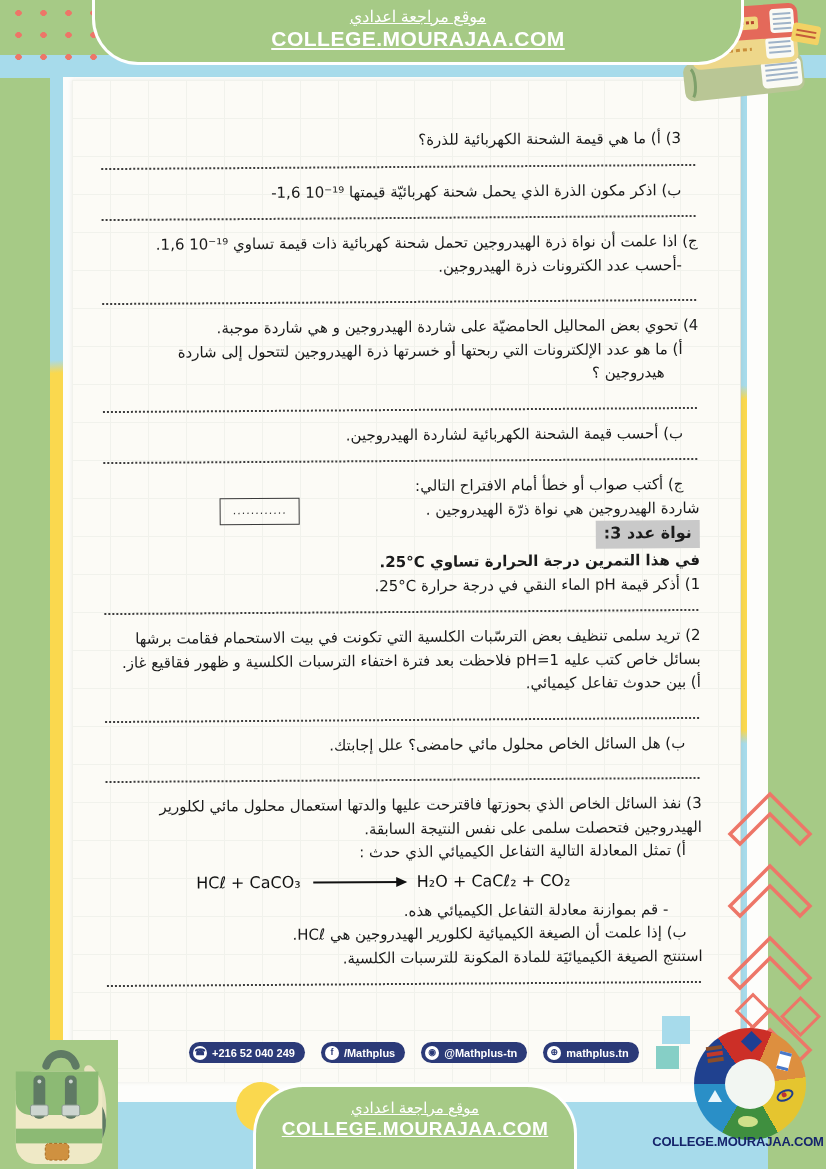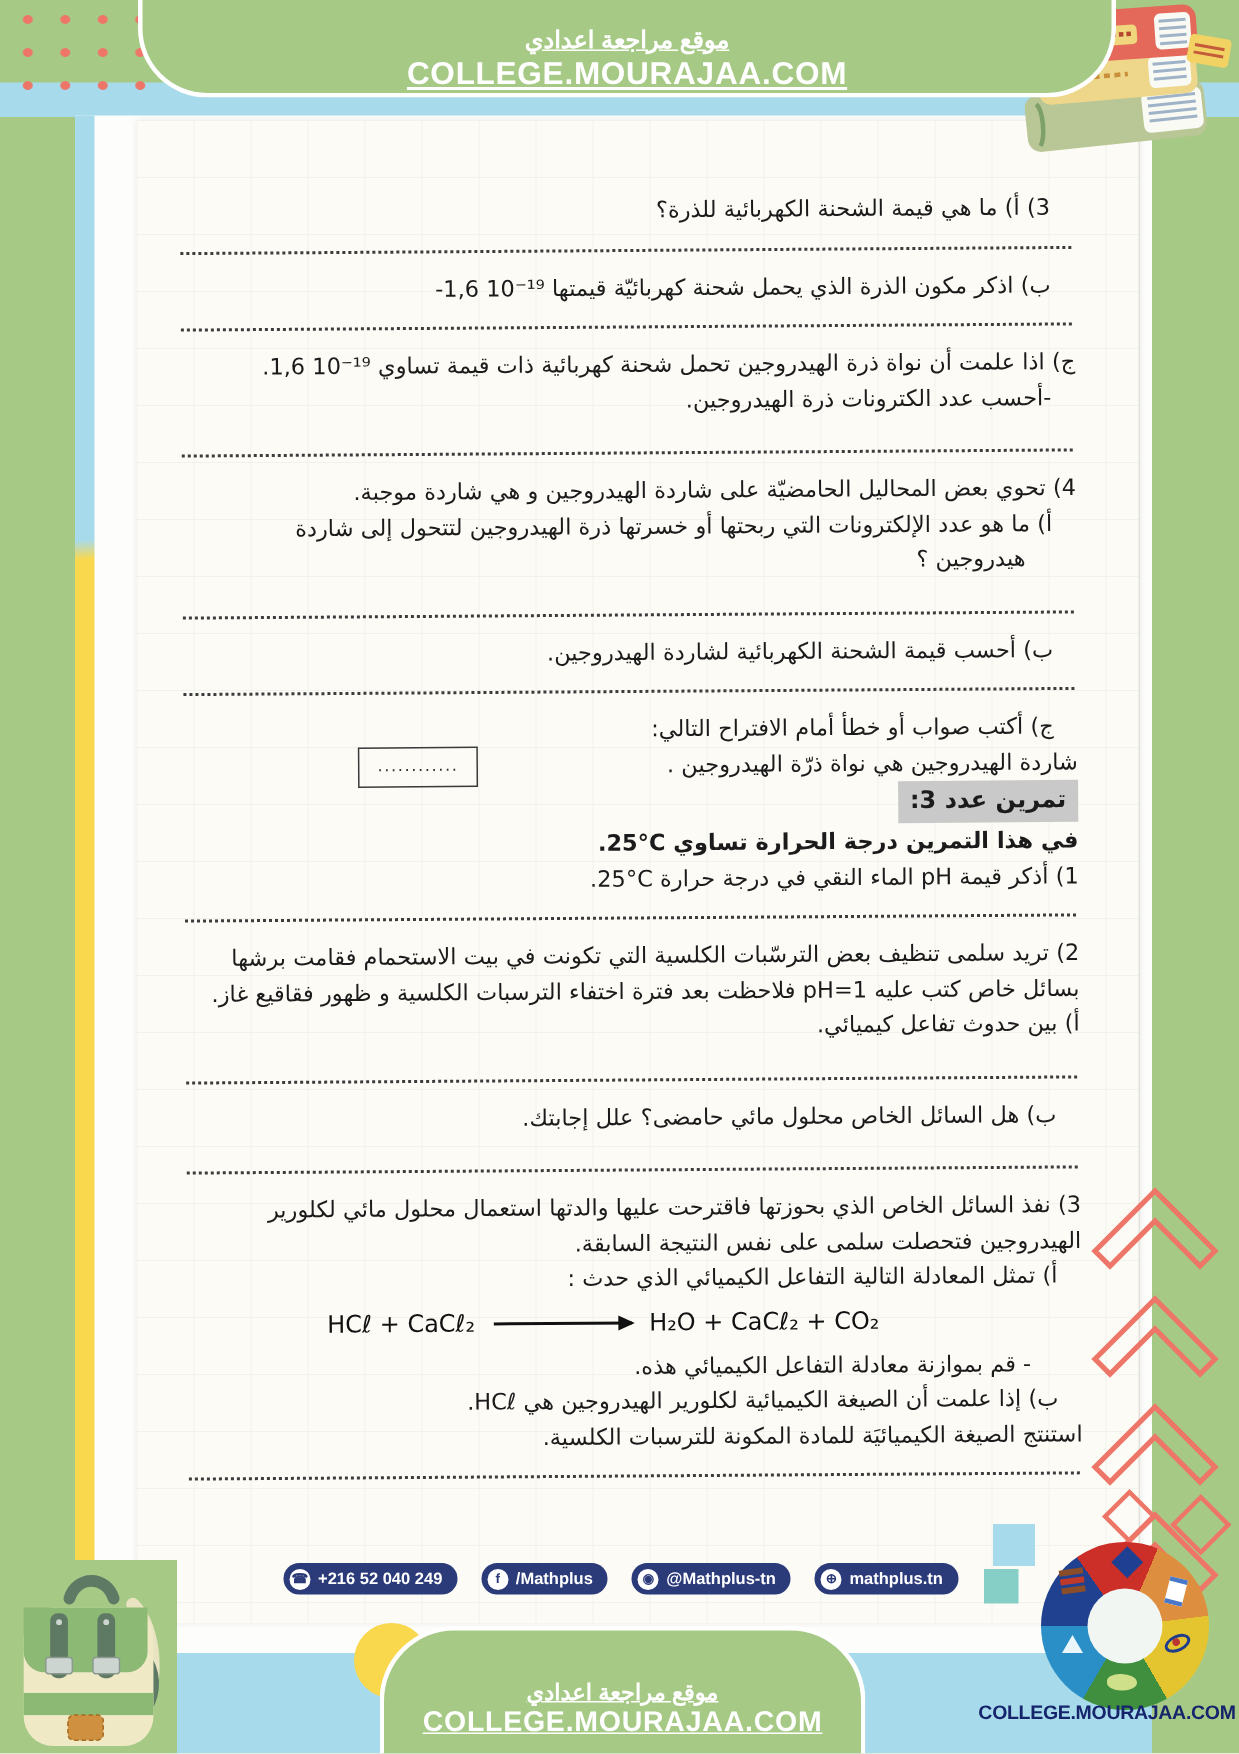--- a/index.html
+++ b/index.html
@@ -17,30 +17,30 @@
   .stripe-right{position:absolute;left:727px;top:77px;width:20px;height:963px;
      background:linear-gradient(183deg,#a7dbeb 0 308px,#fad84e 322px 652px,#a7dbeb 666px 100%);}
 
   
   .hdr-blob{position:absolute;left:92px;top:-4px;width:646px;height:66px;background:#a6ca86;
      border:3px solid #fff;border-top:none;border-radius:0 0 46px 46px;
      display:flex;flex-direction:column;align-items:center;justify-content:center;gap:1px;z-index:6;}
   .ftr-blob{position:absolute;left:253px;top:1084px;width:318px;height:85px;background:#a6ca86;
      border:3px solid #fff;border-bottom:none;border-radius:50px 50px 0 0;
      display:flex;flex-direction:column;align-items:center;justify-content:flex-start;padding-top:12px;gap:1px;z-index:6;}
-  .site-ar{color:#fff;font-weight:bold;font-size:16px;text-decoration:underline;direction:rtl;margin-top:20px;}
+  .site-ar{color:#fff;font-weight:normal;font-size:16px;text-decoration:underline;direction:rtl;}
   .site-url{color:#fff;font-weight:bold;font-size:21px;letter-spacing:.5px;text-decoration:underline;}
   .ftr-blob .site-ar{font-size:15px;}
   .ftr-blob .site-url{font-size:19px;}
   .band-bottom{position:absolute;left:112px;top:1102px;width:656px;height:67px;background:#a7dbeb;z-index:2;}
   .yellow-dot{position:absolute;left:236px;top:1082px;width:50px;height:50px;border-radius:50%;background:#fad84e;z-index:5;}
   .bl-green{position:absolute;left:0;top:1040px;width:118px;height:129px;background:#a6ca86;z-index:3;}
 
   
-  .paper{position:absolute;left:91px;top:80px;width:668px;height:1002px;background:#fcfbf6;
+  .paper{position:absolute;left:72px;top:80px;width:668px;height:1002px;background:#fcfbf6;
      background-image:linear-gradient(#f1f2ec 1px,rgba(0,0,0,0) 1px),linear-gradient(90deg,#f1f2ec 1px,rgba(0,0,0,0) 1px);
      background-size:38px 38px;border-right:1px solid #e2e2da;box-shadow:0 0 4px rgba(120,120,110,.15);}
   .doc-content{position:absolute;right:40px;left:30px;top:48px;direction:rtl;text-align:right;
      color:#1b1b1b;font-family:"DejaVu Sans",sans-serif;font-size:15px;line-height:1.5;transform:rotate(-0.4deg);}
   .ln{margin:1px 0;}
   .ind1{padding-right:16px;}
   .ind2{padding-right:34px;}
   .bold{font-weight:bold;}
   .hl{background:#c9c9c9;font-weight:bold;font-size:16px;padding:1px 8px 3px;display:inline-block;}
   .dotrow{height:9px;border-bottom:2.6px dotted #3c3c3c;margin:5px 2px 13px;}
@@ -143,35 +143,35 @@
         <div class="ln ind1">-أحسب عدد الكترونات ذرة الهيدروجين.</div>
         <div class="dotrow gap"></div>
         <div class="ln">4) تحوي بعض المحاليل الحامضيّة على شاردة الهيدروجين و هي شاردة موجبة.</div>
         <div class="ln ind1">أ)  ما هو عدد الإلكترونات التي ربحتها أو خسرتها ذرة الهيدروجين لتتحول إلى شاردة</div>
         <div class="ln ind2">هيدروجين ؟</div>
         <div class="dotrow gap"></div>
         <div class="ln ind1">ب) أحسب قيمة الشحنة الكهربائية لشاردة الهيدروجين.</div>
         <div class="dotrow"></div>
         <div class="ln ind1">ج) أكتب صواب أو خطأ أمام الافتراح التالي:</div>
         <div class="ln boxline"><span>شاردة الهيدروجين هي نواة ذرّة الهيدروجين .</span><span class="ansbox">............</span></div>
-        <div class="ln"><span class="hl">تمرين عدد 3:</span></div>
+        <div class="ln"><span class="hl">نواة عدد 3:</span></div>
         <div class="ln bold">في هذا التمرين درجة الحرارة تساوي ⁦25°C⁩.</div>
         <div class="ln">1) أذكر قيمة pH الماء النقي في درجة حرارة ⁦25°C⁩.</div>
         <div class="dotrow"></div>
         <div class="ln">2) تريد سلمى تنظيف بعض الترسّبات الكلسية التي تكونت في بيت الاستحمام فقامت برشها</div>
         <div class="ln">بسائل خاص كتب عليه ⁦pH=1⁩ فلاحظت بعد فترة اختفاء الترسبات الكلسية و ظهور فقاقيع غاز.</div>
         <div class="ln">أ) بين حدوث تفاعل كيميائي.</div>
         <div class="dotrow gap"></div>
         <div class="ln ind1">ب)  هل السائل الخاص محلول مائي حامضى؟ علل إجابتك.</div>
         <div class="dotrow gap"></div>
         <div class="ln">3) نفذ السائل الخاص الذي بحوزتها فاقترحت عليها والدتها استعمال محلول مائي لكلورير</div>
         <div class="ln">الهيدروجين فتحصلت سلمى على نفس النتيجة السابقة.</div>
         <div class="ln ind1">أ) تمثل المعادلة التالية التفاعل الكيميائي الذي حدث :</div>
         <div class="eq">
-          <span>HCℓ + CaCℓ₂</span>
+          <span>HCℓ + CaCO₃</span>
           <span class="arrow"></span>
           <span>H₂O + CaCℓ₂ + CO₂</span>
         </div>
         <div class="ln ind2">-   قم بموازنة معادلة التفاعل الكيميائي هذه.</div>
         <div class="ln ind1">ب) إذا علمت أن الصيغة الكيميائية لكلورير الهيدروجين هي ⁦HCℓ⁩.</div>
         <div class="ln">استنتج الصيغة الكيميائيَة للمادة المكونة للترسبات الكلسية.</div>
         <div class="dotrow"></div>
       </div>
   </div>
 

